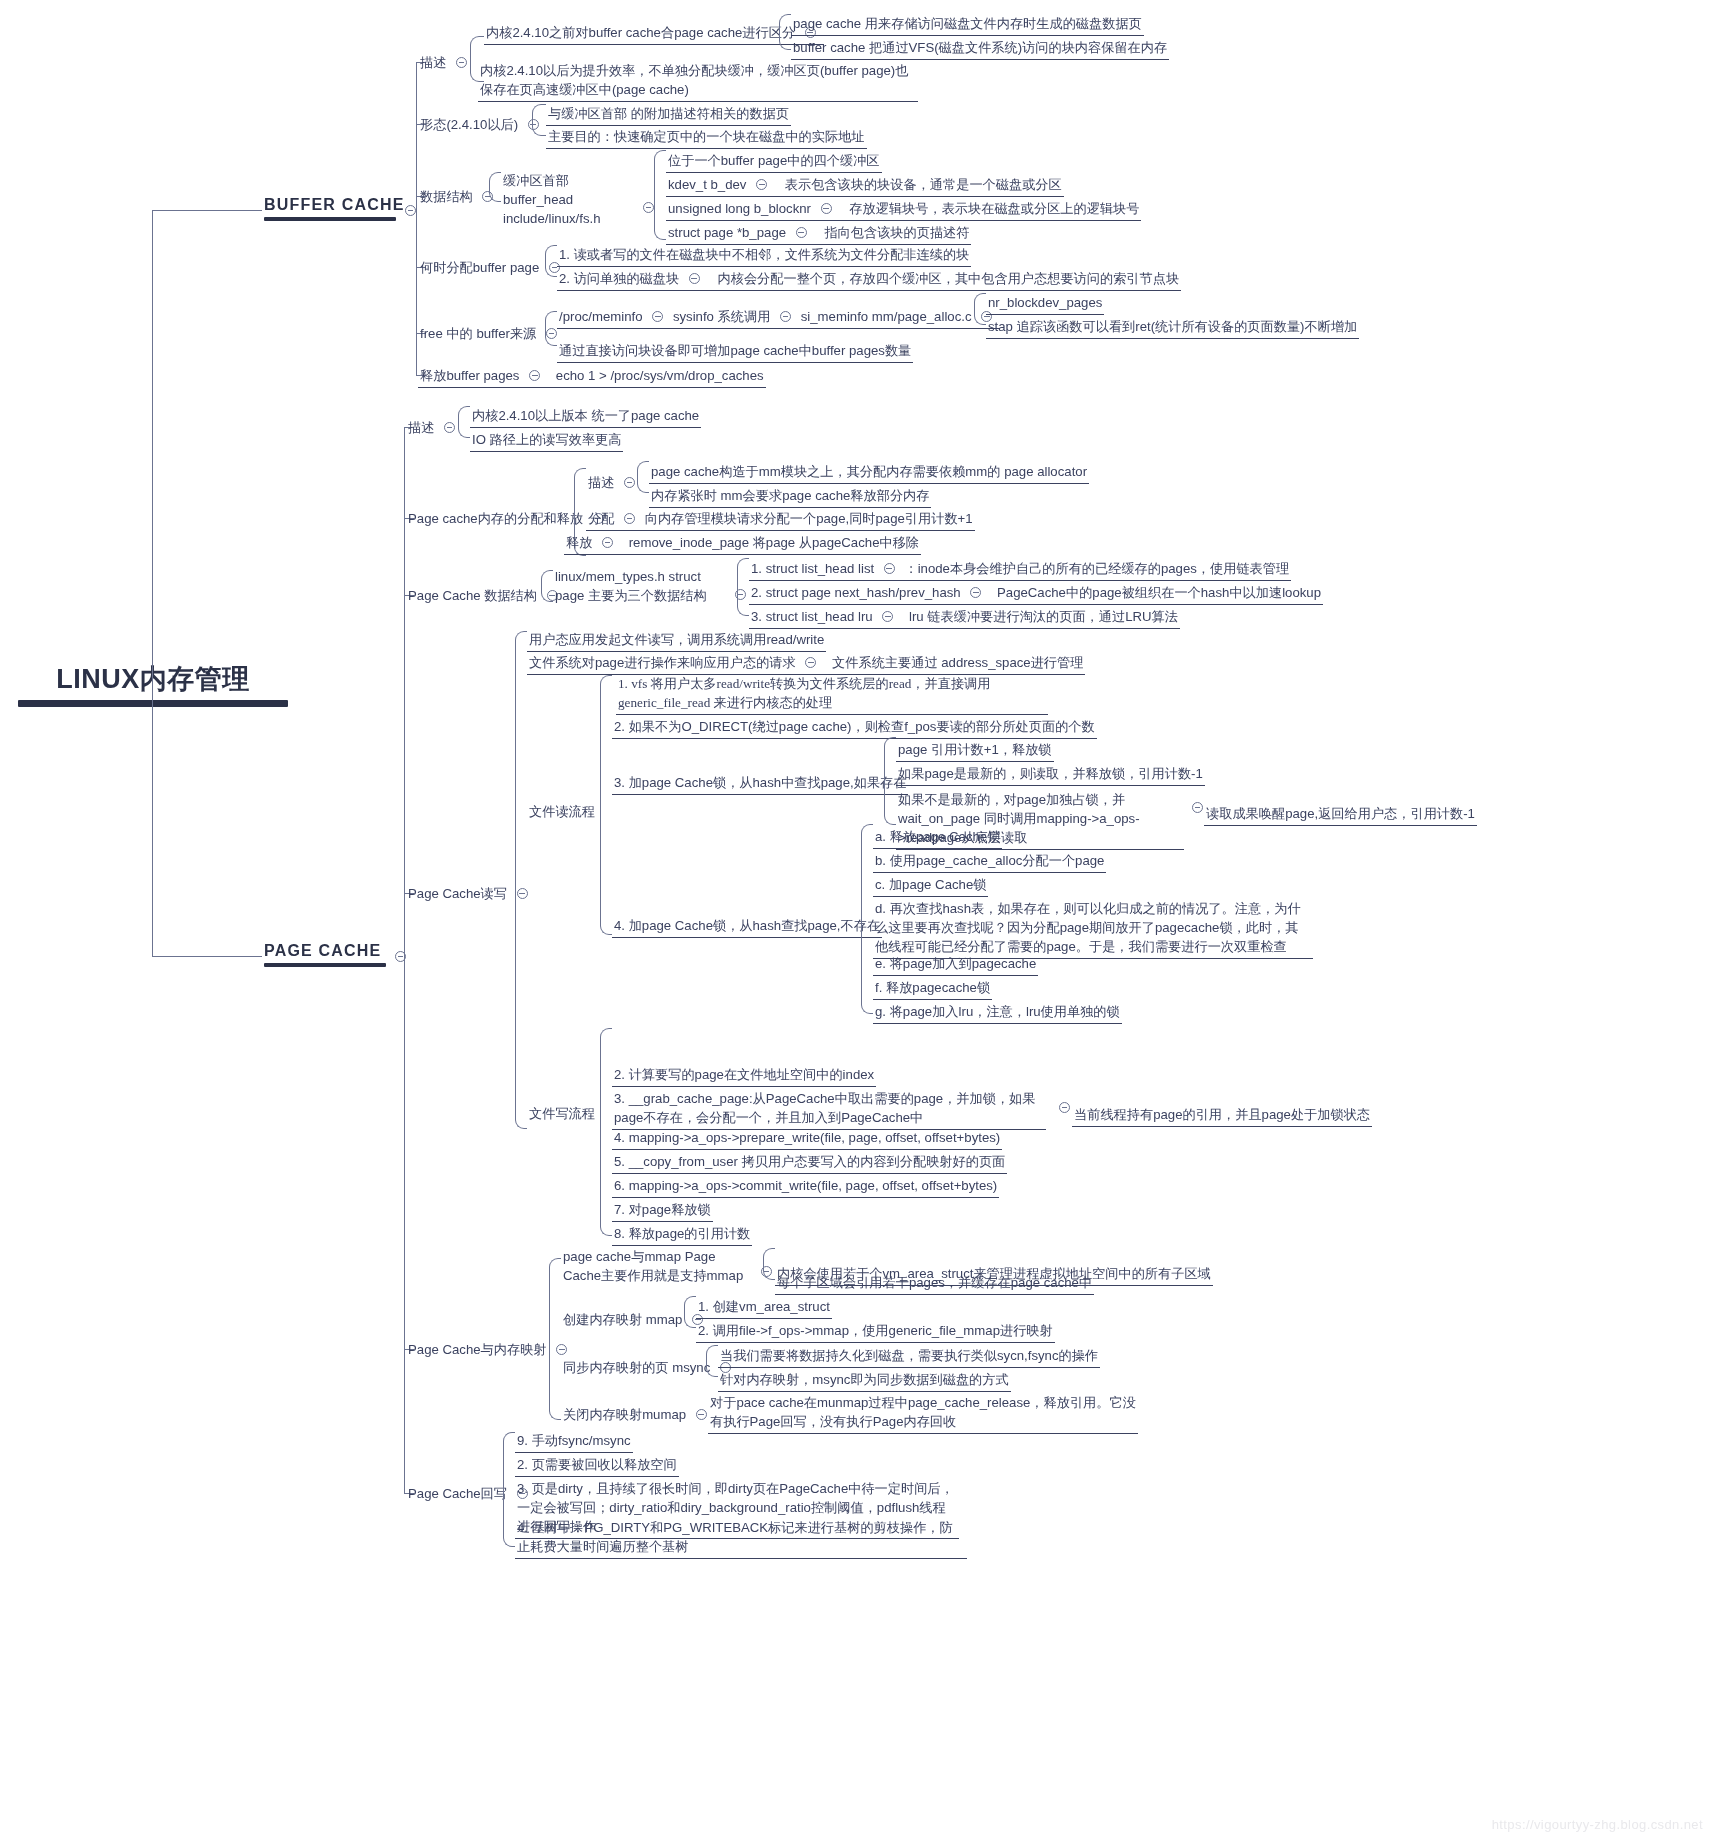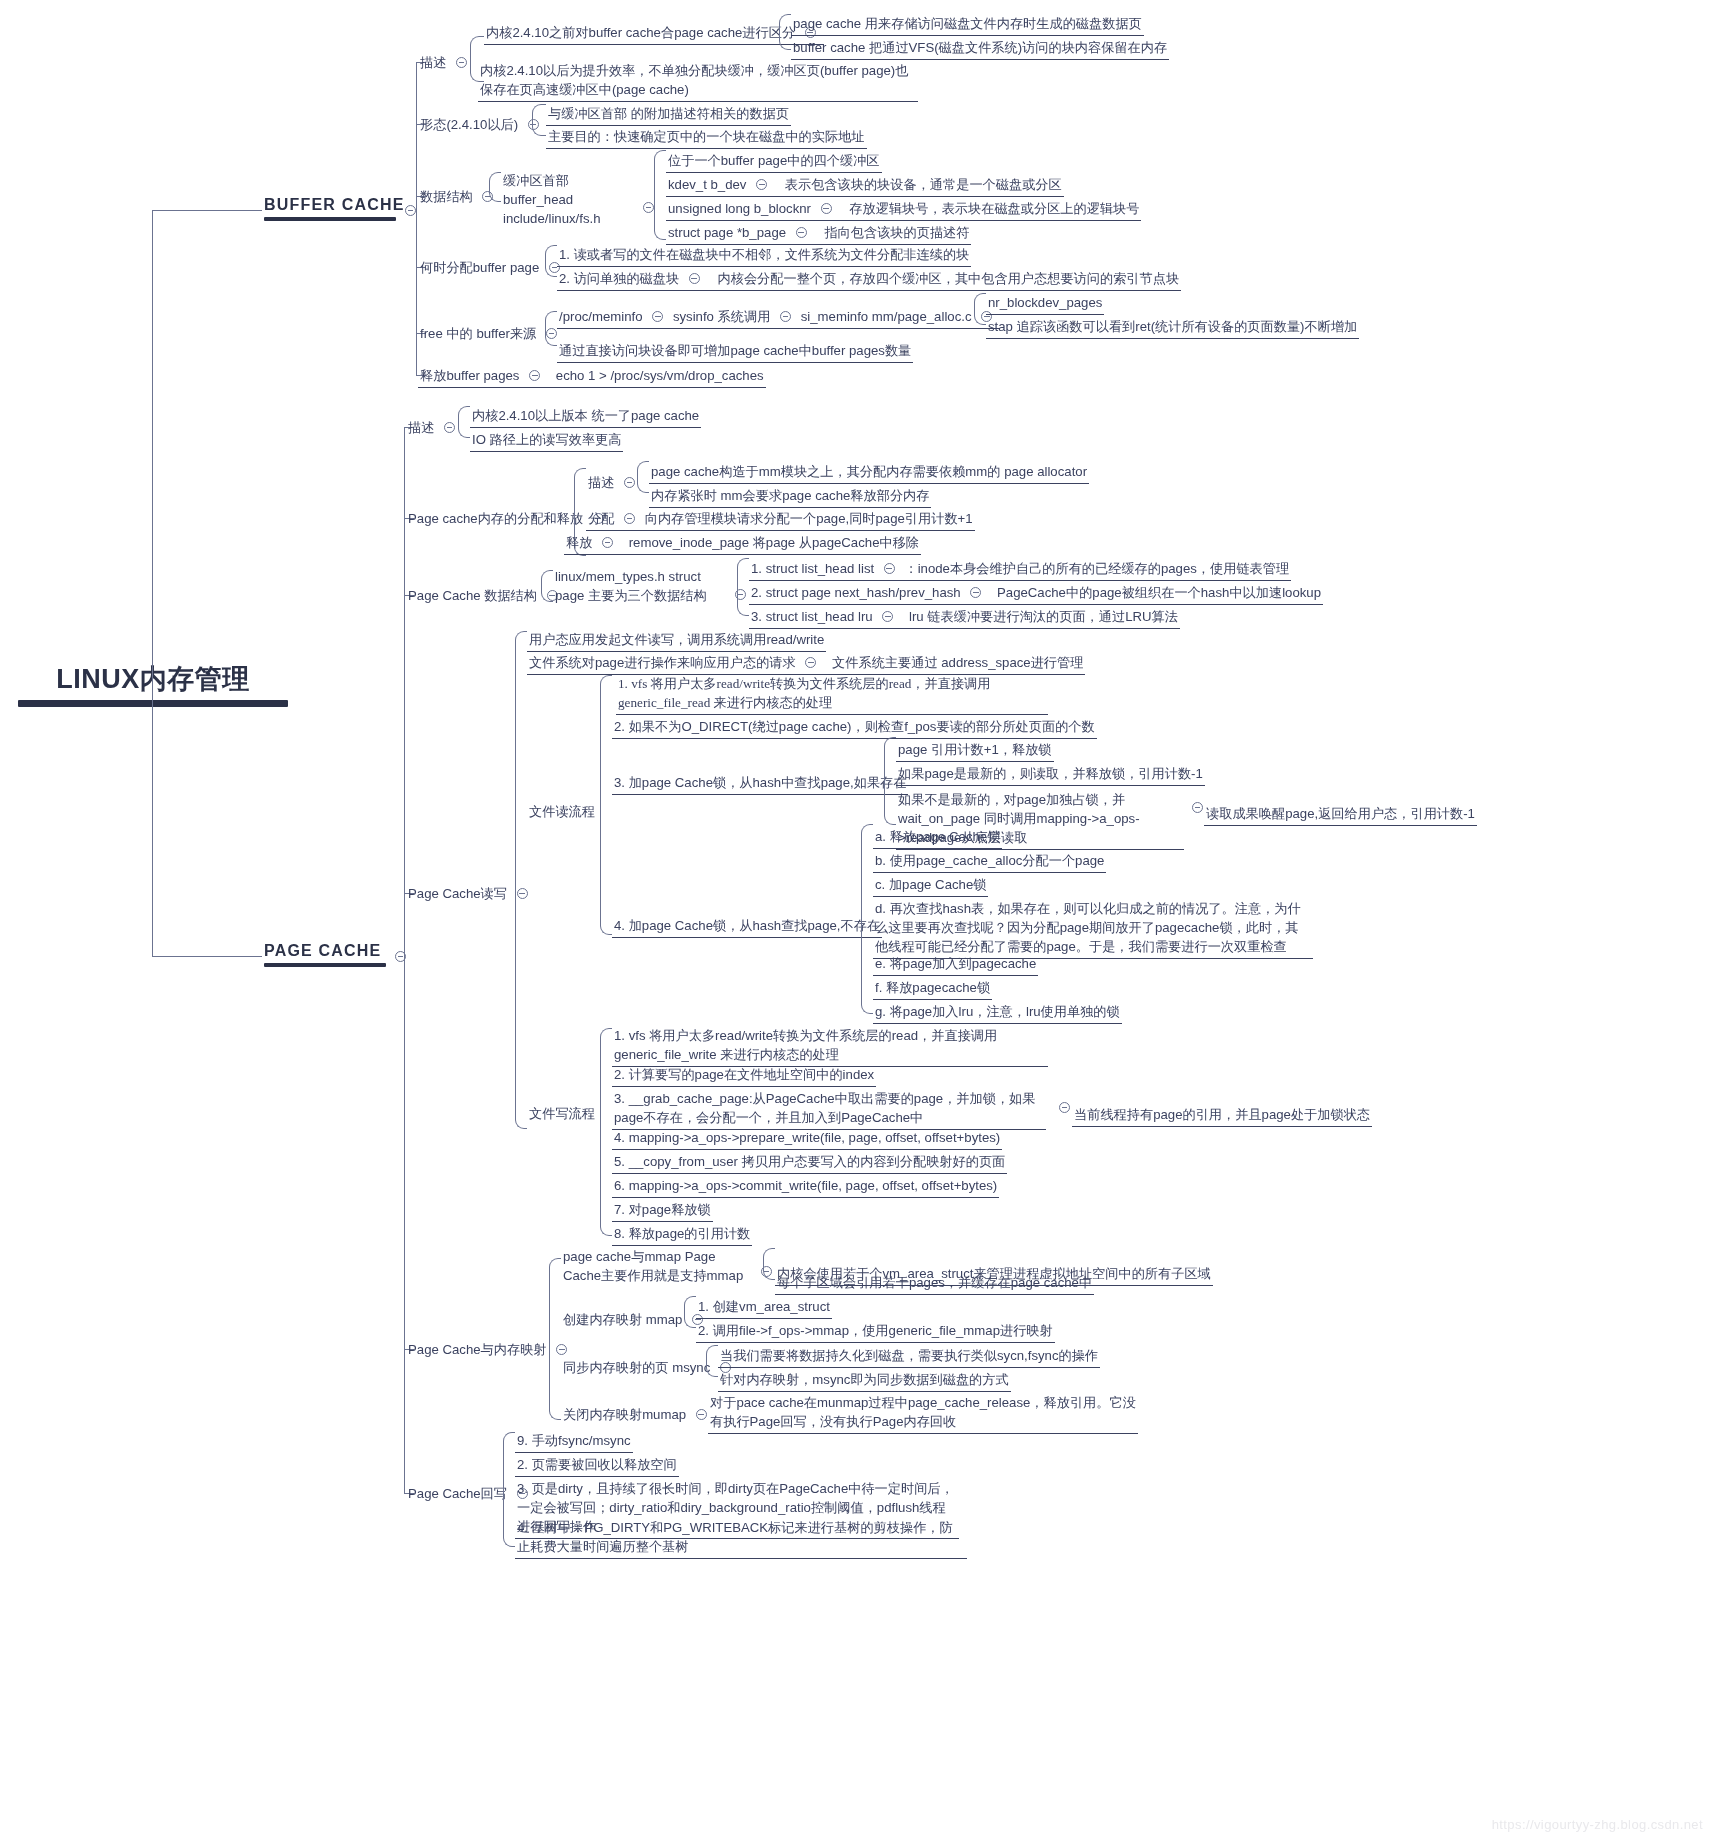--- a/index.html
+++ b/index.html
@@ -336,21 +336,20 @@
   <div class="node ul wrap" style="left:873px; top:898px; width:440px;">d. 再次查找hash表，如果存在，则可以化归成之前的情况了。注意，为什么这里要再次查找呢？因为分配page期间放开了pagecache锁，此时，其他线程可能已经分配了需要的page。于是，我们需要进行一次双重检查</div>
   <div class="node ul" style="left:873px; top:953px;">e. 将page加入到pagecache</div>
   <div class="node ul" style="left:873px; top:977px;">f. 释放pagecache锁</div>
   <div class="node ul" style="left:873px; top:1001px;">g. 将page加入lru，注意，lru使用单独的锁</div>
 
   <div class="node plain" style="left:527px; top:1103px;">
     <span>文件写流程</span>
   </div>
   <div class="brk" style="left:600px; top:1028px; width:12px; height:208px;"></div>
 
-  <div class="node ul wrap" style="left:612px; top:1025px; width:436px;">1. vfs 将用户太多read/write转换为文件系统层的read，并直接调用generic_file_write 来进行内核态的处理</div>
   <div class="node ul" style="left:612px; top:1064px;">2. 计算要写的page在文件地址空间中的index</div>
   <div class="node ul wrap" style="left:612px; top:1088px; width:434px;">
     <span>3. __grab_cache_page:从PageCache中取出需要的page，并加锁，如果page不存在，会分配一个，并且加入到PageCache中</span>
   </div>
   <span class="knob" style="position:absolute; left:1053px; top:1102px;"></span>
   <div class="node ul" style="left:1072px; top:1104px;">当前线程持有page的引用，并且page处于加锁状态</div>
 
   <div class="node ul" style="left:612px; top:1127px;">4. mapping-&gt;a_ops-&gt;prepare_write(file, page, offset, offset+bytes)</div>
   <div class="node ul" style="left:612px; top:1151px;">5. __copy_from_user 拷贝用户态要写入的内容到分配映射好的页面</div>
   <div class="node ul" style="left:612px; top:1175px;">6. mapping-&gt;a_ops-&gt;commit_write(file, page, offset, offset+bytes)</div>

